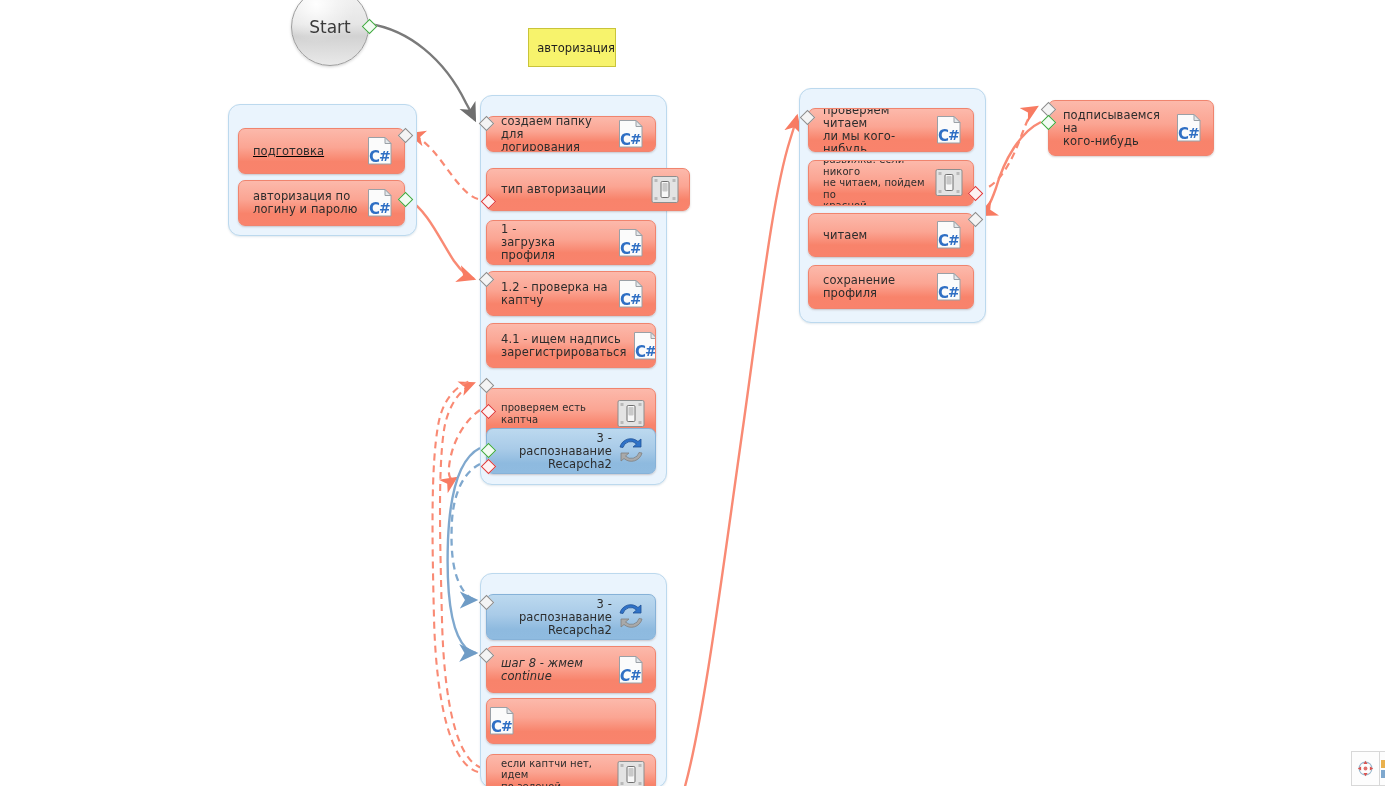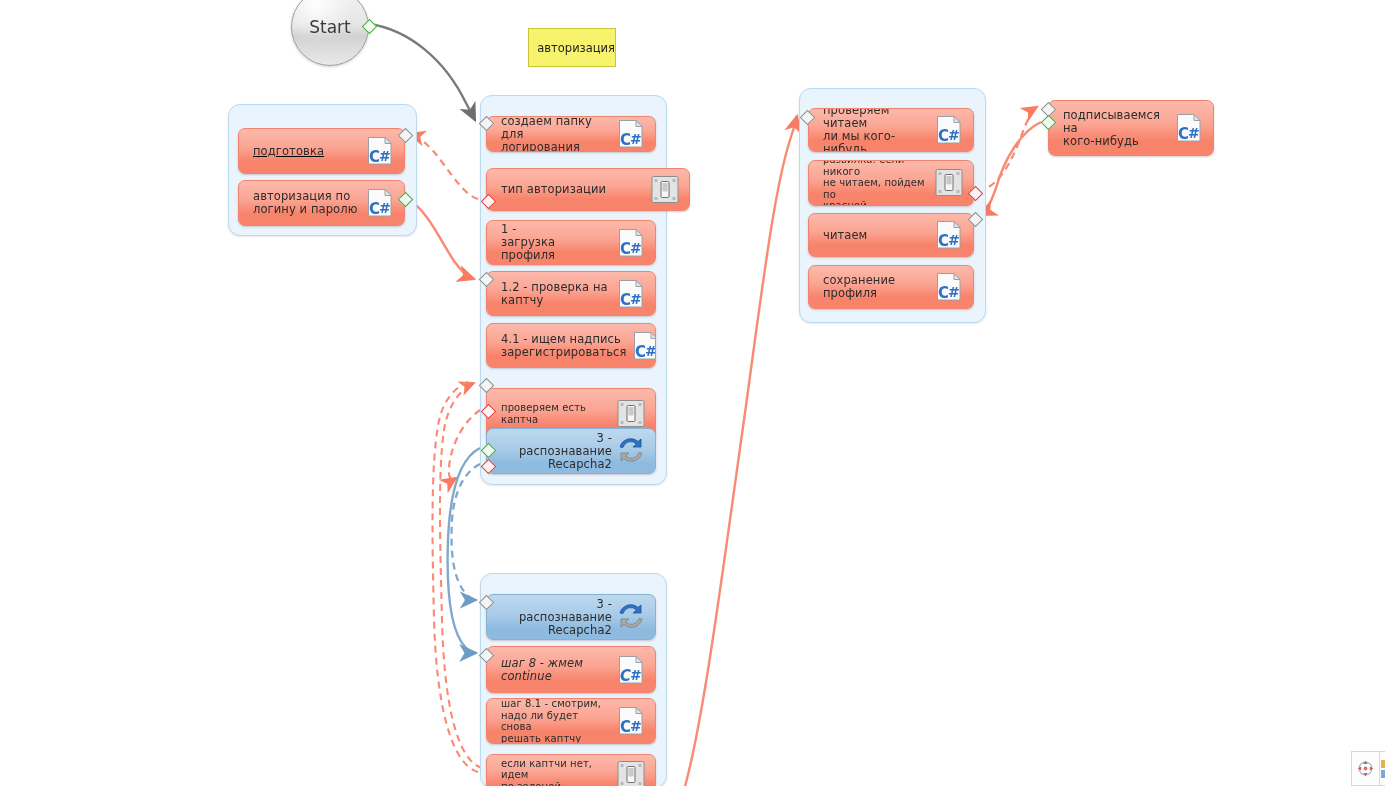--- a/index.html
+++ b/index.html
@@ -343,23 +343,20 @@
         <div class="ico">
           <svg class="doc" viewBox="0 0 30 30">
             <path d="M3.5,1.5 L20,1.5 L26,7.5 L26,28 L3.5,28 Z" fill="#fbfbfb" stroke="#9aa0a6" stroke-width="1"></path>
             <path d="M20,1.5 L20,7.5 L26,7.5 Z" fill="#e4e7ea" stroke="#9aa0a6" stroke-width="1"></path>
             <text x="4" y="26" font-family="DejaVu Sans, sans-serif" font-size="15" font-weight="bold" fill="#2f6fc4">C</text>
             <text x="14" y="25" font-family="DejaVu Sans, sans-serif" font-size="14" font-weight="bold" fill="#2f6fc4">#</text>
           </svg>
         </div>
       </div>
       <div class="node red" style="left: 482px; top: 698px; width: 170px; height: 46px;">
-        <div class="label small">шаг 8.1 - смотрим,
-надо ли будет снова
-решать каптчу</div>
         <div class="ico">
           <svg class="doc" viewBox="0 0 30 30">
             <path d="M3.5,1.5 L20,1.5 L26,7.5 L26,28 L3.5,28 Z" fill="#fbfbfb" stroke="#9aa0a6" stroke-width="1"></path>
             <path d="M20,1.5 L20,7.5 L26,7.5 Z" fill="#e4e7ea" stroke="#9aa0a6" stroke-width="1"></path>
             <text x="4" y="26" font-family="DejaVu Sans, sans-serif" font-size="15" font-weight="bold" fill="#2f6fc4">C</text>
             <text x="14" y="25" font-family="DejaVu Sans, sans-serif" font-size="14" font-weight="bold" fill="#2f6fc4">#</text>
           </svg>
         </div>
       </div>
       <div class="node red" style="left: 482px; top: 754px; width: 170px; height: 42px;">

